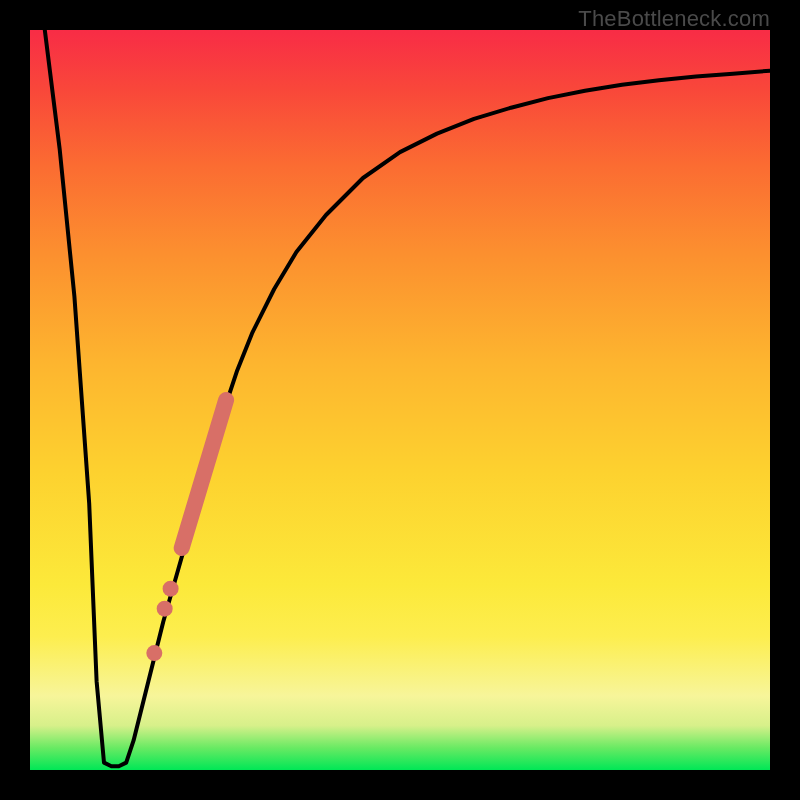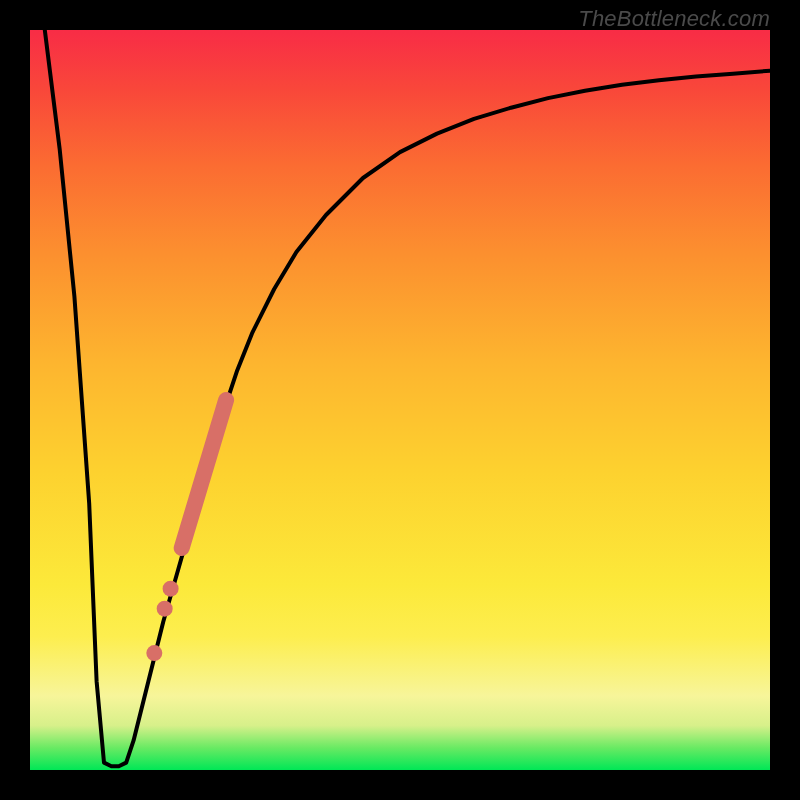--- a/index.html
+++ b/index.html
@@ -9,21 +9,20 @@
     height: 800px;
     overflow: hidden;
     background: #000;
     font-family: Arial, Helvetica, sans-serif;
   }
   .frame {
     position: relative;
     width: 800px;
     height: 568px;
     background: #000;
-    font-style: italic;
   }
   .plot-area {
     position: absolute;
     left: 30px;
     top: 30px;
     width: 740px;
     height: 740px;
     
     background: linear-gradient(
       to top,

